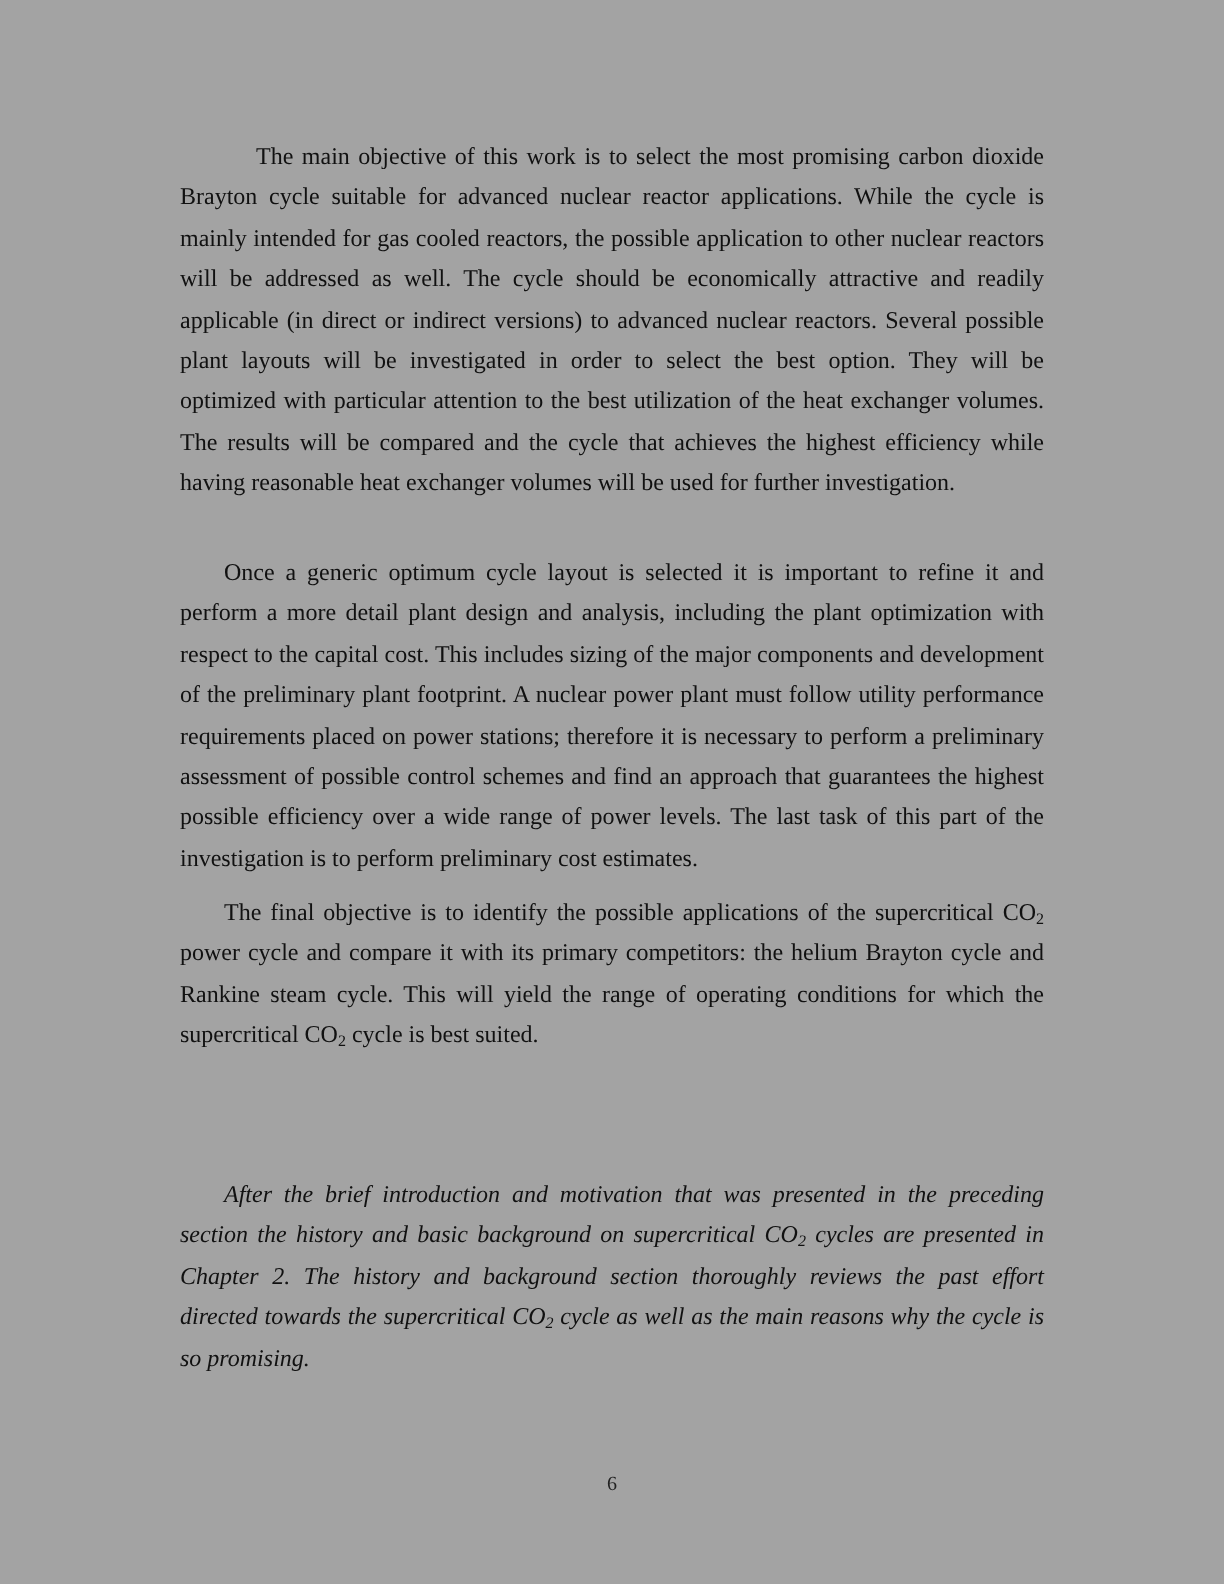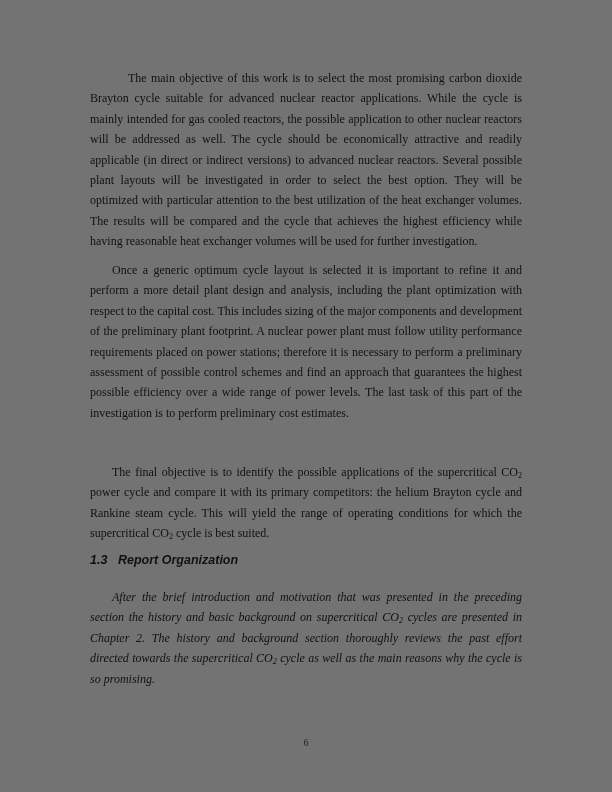--- a/index.html
+++ b/index.html
@@ -1,25 +1,25 @@
 <!DOCTYPE html>
 <html><head>
 <meta charset="utf-8">
 <style>
   html, body { margin: 0; padding: 0; background: #ffffff; }
   body { width: 612px; height: 792px; position: relative; overflow: hidden; }
-  .page { position: absolute; left: 0; top: 0; width: 612px; height: 792px; background: #737373; }
+  .page { position: absolute; left: 0; top: 0; width: 612px; height: 792px; background: #a3a3a3; }
   .text-block {
     position: absolute; left: 90px; width: 432px;
     font-family: "Liberation Serif", serif; font-size: 12px; color: #111;
     line-height: 20.4px; text-align: justify; text-align-last: left;
   }
   .p1 { top: 68px; }
-  .p2 { top: 260px; }
-  .p3 { top: 462px; }
+  .p2 { top: 276px; }
+  .p3 { top: 446px; }
   .p4 { top: 587px; font-style: italic; }
   .indent-wide { text-indent: 38px; }
   .indent { text-indent: 22px; }
   .heading {
     position: absolute; left: 90px; top: 553px;
     font-family: "Liberation Sans", sans-serif; font-weight: bold; font-style: italic;
     font-size: 12.5px; color: #111;
   }
   .heading .num { display: inline-block; width: 28px; }
   .page-number {
@@ -32,20 +32,17 @@
 <body>
 
 <div class="page">
 
   <p class="text-block p1 indent-wide" style="margin:0;">The main objective of this work is to select the most promising carbon dioxide Brayton cycle suitable for advanced nuclear reactor applications.  While the cycle is mainly intended for gas cooled reactors, the possible application to other nuclear reactors will be addressed as well.  The cycle should be economically attractive and readily applicable (in direct or indirect versions) to advanced nuclear reactors.  Several possible plant layouts will be investigated in order to select the best option.  They will be optimized with particular attention to the best utilization of the heat exchanger volumes. The results will be compared and the cycle that achieves the highest efficiency while having reasonable heat exchanger volumes will be used for further investigation.</p>
 
   <p class="text-block p2 indent" style="margin:0;">Once a generic optimum cycle layout is selected it is important to refine it and perform a more detail plant design and analysis, including the plant optimization with respect to the capital cost.  This includes sizing of the major components and development of the preliminary plant footprint.  A nuclear power plant must follow utility performance requirements placed on power stations; therefore it is necessary to perform a preliminary assessment of possible control schemes and find an approach that guarantees the highest possible efficiency over a wide range of power levels.  The last task of this part of the investigation is to perform preliminary cost estimates.</p>
 
   <p class="text-block p3 indent" style="margin:0;"><span>The final objective is to identify the possible applications of the supercritical CO</span><sub>2</sub><span> power cycle and compare it with its primary competitors: the helium Brayton cycle and Rankine steam cycle.  This will yield the range of operating conditions for which the supercritical CO</span><sub>2</sub><span> cycle is best suited.</span></p>
 
-  <div class="heading">
-    <span class="num">1.3</span><span>Report Organization</span>
-  </div>
 
   <p class="text-block p4 indent" style="margin:0;"><span>After the brief introduction and motivation that was presented in the preceding section the history and basic background on supercritical CO</span><sub>2</sub><span> cycles are presented in Chapter 2.  The history and background section thoroughly reviews the past effort directed towards the supercritical CO</span><sub>2</sub><span> cycle as well as the main reasons why the cycle is so promising.</span></p>
 
   <div class="page-number">6</div>
 </div>
 
 </body></html>

